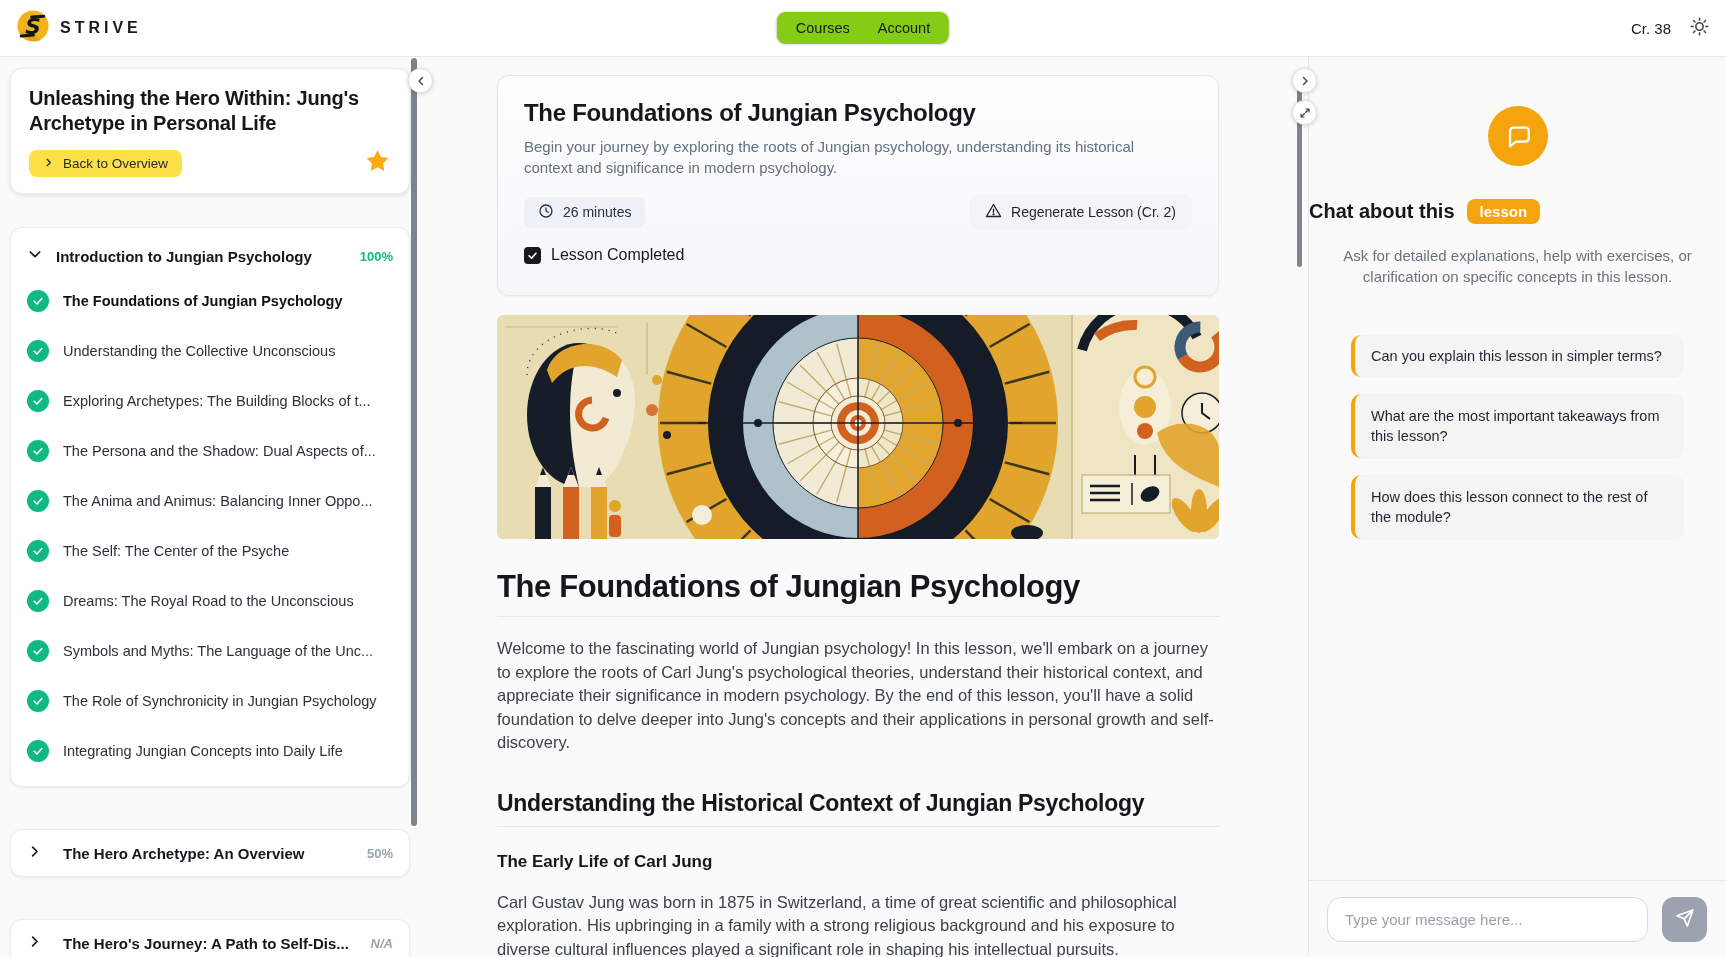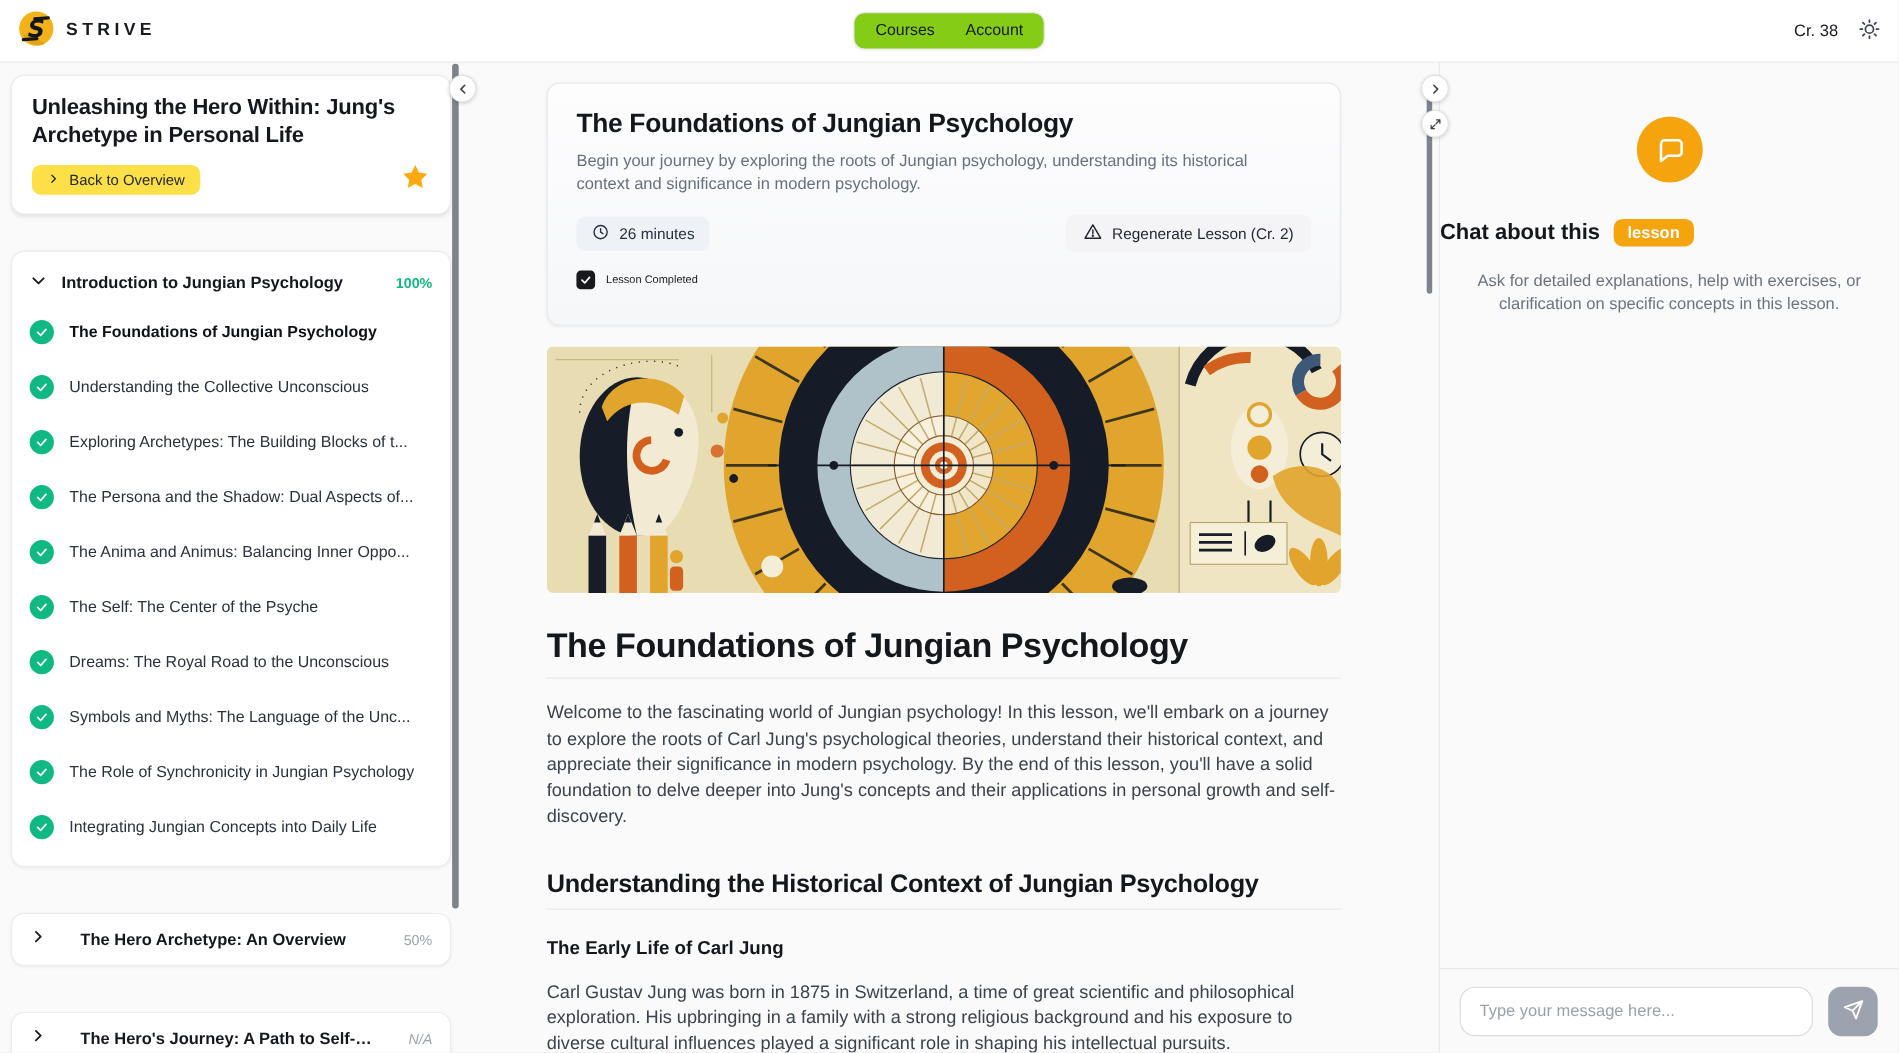--- a/index.html
+++ b/index.html
@@ -38,42 +38,42 @@
   .module-title { font-size:15px; font-weight:700; color:#14171c; flex:1; white-space:nowrap;
     overflow:hidden; text-overflow:ellipsis; }
   .module-progress { font-size:13px; font-weight:700; color:#10b981; }
   .lesson-list { list-style:none; margin-top:6px; }
   .lesson-item { display:flex; align-items:center; gap:14px; height:50px; font-size:14.5px;
     color:#2a313c; cursor:pointer; }
   .lesson-item.active .lesson-label { font-weight:700; color:#0f1115; }
   .lesson-label { white-space:nowrap; overflow:hidden; text-overflow:ellipsis; }
   .check-badge { width:22px; height:22px; min-width:22px; border-radius:50%; background:#10b981;
     display:flex; align-items:center; justify-content:center; }
-  .module-collapsed { height:48px; display:flex; align-items:center; gap:31px; padding:0 16px;
+  .module-collapsed { height:48px; display:flex; align-items:center; gap:21px; padding:0 16px;
     margin-bottom:16px; cursor:pointer;margin-top:42px; }
-  .progress-muted { font-size:13px; color:#9aa3ae; font-weight:400; }
+  .progress-muted { font-size:13px; color:#9aa3ae; font-weight:700; }
   .progress-na { font-style:italic; }
   
   .main { position:absolute; top:57px; left:420px; width:888px; bottom:0; overflow:hidden;
     padding:18px 0 0 77px; }
   .lesson-card { width:722px; height:221px; border:1px solid #e5e7eb; border-radius:12px;
     background:linear-gradient(180deg,#fdfdfe,#f6f7f9); box-shadow:0 1px 3px rgba(0,0,0,.06);
     padding:23px 26px; }
   .lesson-card-title { font-size:24px; font-weight:800; color:#14171c; letter-spacing:-.3px; }
   .lesson-card-desc { font-size:15px; line-height:21px; color:#66707f; margin-top:9px; max-width:648px; }
   .lesson-meta { display:flex; justify-content:space-between; align-items:center; margin-top:17px; }
   .duration-badge { display:inline-flex; align-items:center; gap:9px; height:31px; padding:0 14px;
     background:#eef2f6; border-radius:8px; font-size:14px; color:#253042; }
   .regen-btn { display:inline-flex; align-items:center; gap:9px; height:34px; padding:0 16px;
     background:#f4f4f6; border:none; border-radius:8px; font-size:14px; color:#1f2430;
     font-family:inherit; cursor:pointer; }
   .complete-row { display:flex; align-items:center; gap:10px; margin-top:17px; cursor:pointer; }
   .checkbox { width:17px; height:17px; background:#17191d; border-radius:4px; display:flex;
     align-items:center; justify-content:center; }
-  .complete-label { font-size:10px; color:#17191c; }
+  .complete-label { font-size:16px; color:#17191c; }
   .hero { width:722px; height:224px; margin-top:19px; border-radius:6px; overflow:hidden; }
   .doc-h1 { width:722px; margin-top:30px; font-size:31px; font-weight:800; letter-spacing:-.4px;
     color:#14171c; padding-bottom:11px; border-bottom:1px solid #e6e7ea; }
   .doc-p { width:722px; font-size:16.5px; line-height:23.5px; color:#3b424c; margin-top:20px; }
   .doc-h2 { width:722px; margin-top:35px; font-size:23px; font-weight:800; letter-spacing:-.3px;
     color:#14171c; padding-bottom:9px; border-bottom:1px solid #e6e7ea; }
   .doc-h3 { width:722px; margin-top:25px; font-size:17px; font-weight:700; color:#14171c; }
   .doc-p2 { margin-top:19px; }
   
   .chat { position:absolute; top:57px; left:1308px; right:0; bottom:0; border-left:1px solid #e7e7ea;
@@ -484,20 +484,25 @@
     <div class="chat-icon-circle">
       <svg width="30" height="30" viewBox="0 0 32 32" fill="none" stroke="#fff" stroke-width="2.5" stroke-linejoin="round">
         <path d="M11 7 h13 a3.5 3.5 0 0 1 3.5 3.5 v8 a3.5 3.5 0 0 1 -3.5 3.5 H14 l-6.5 5 V10.5 A3.5 3.5 0 0 1 11 7 Z"></path>
       </svg>
     </div>
     <div class="chat-title-row">
       <span class="chat-title">Chat about this</span>
       <span class="chat-badge">lesson</span>
     </div>
     <p class="chat-sub">Ask for detailed explanations, help with exercises, or clarification on specific concepts in this lesson.</p>
+    <div class="chips">
+      <button class="chip chip-one">Can you explain this lesson in simpler terms?</button>
+      <button class="chip">What are the most important takeaways from this lesson?</button>
+      <button class="chip">How does this lesson connect to the rest of the module?</button>
+    </div>
     <div class="chat-input-bar">
       <input class="chat-input" type="text" placeholder="Type your message here..." style="">
       <button class="send-btn">
         <span>
           <svg width="20" height="20" viewBox="0 0 24 24" fill="none" stroke="#fff" stroke-width="2" stroke-linecap="round" stroke-linejoin="round">
             <path d="M21.5 2.5 L11 13 M21.5 2.5 L14.8 21.5 L11 13 L2.5 9.2 Z"></path>
           </svg>
         </span>
       </button>
     </div>

